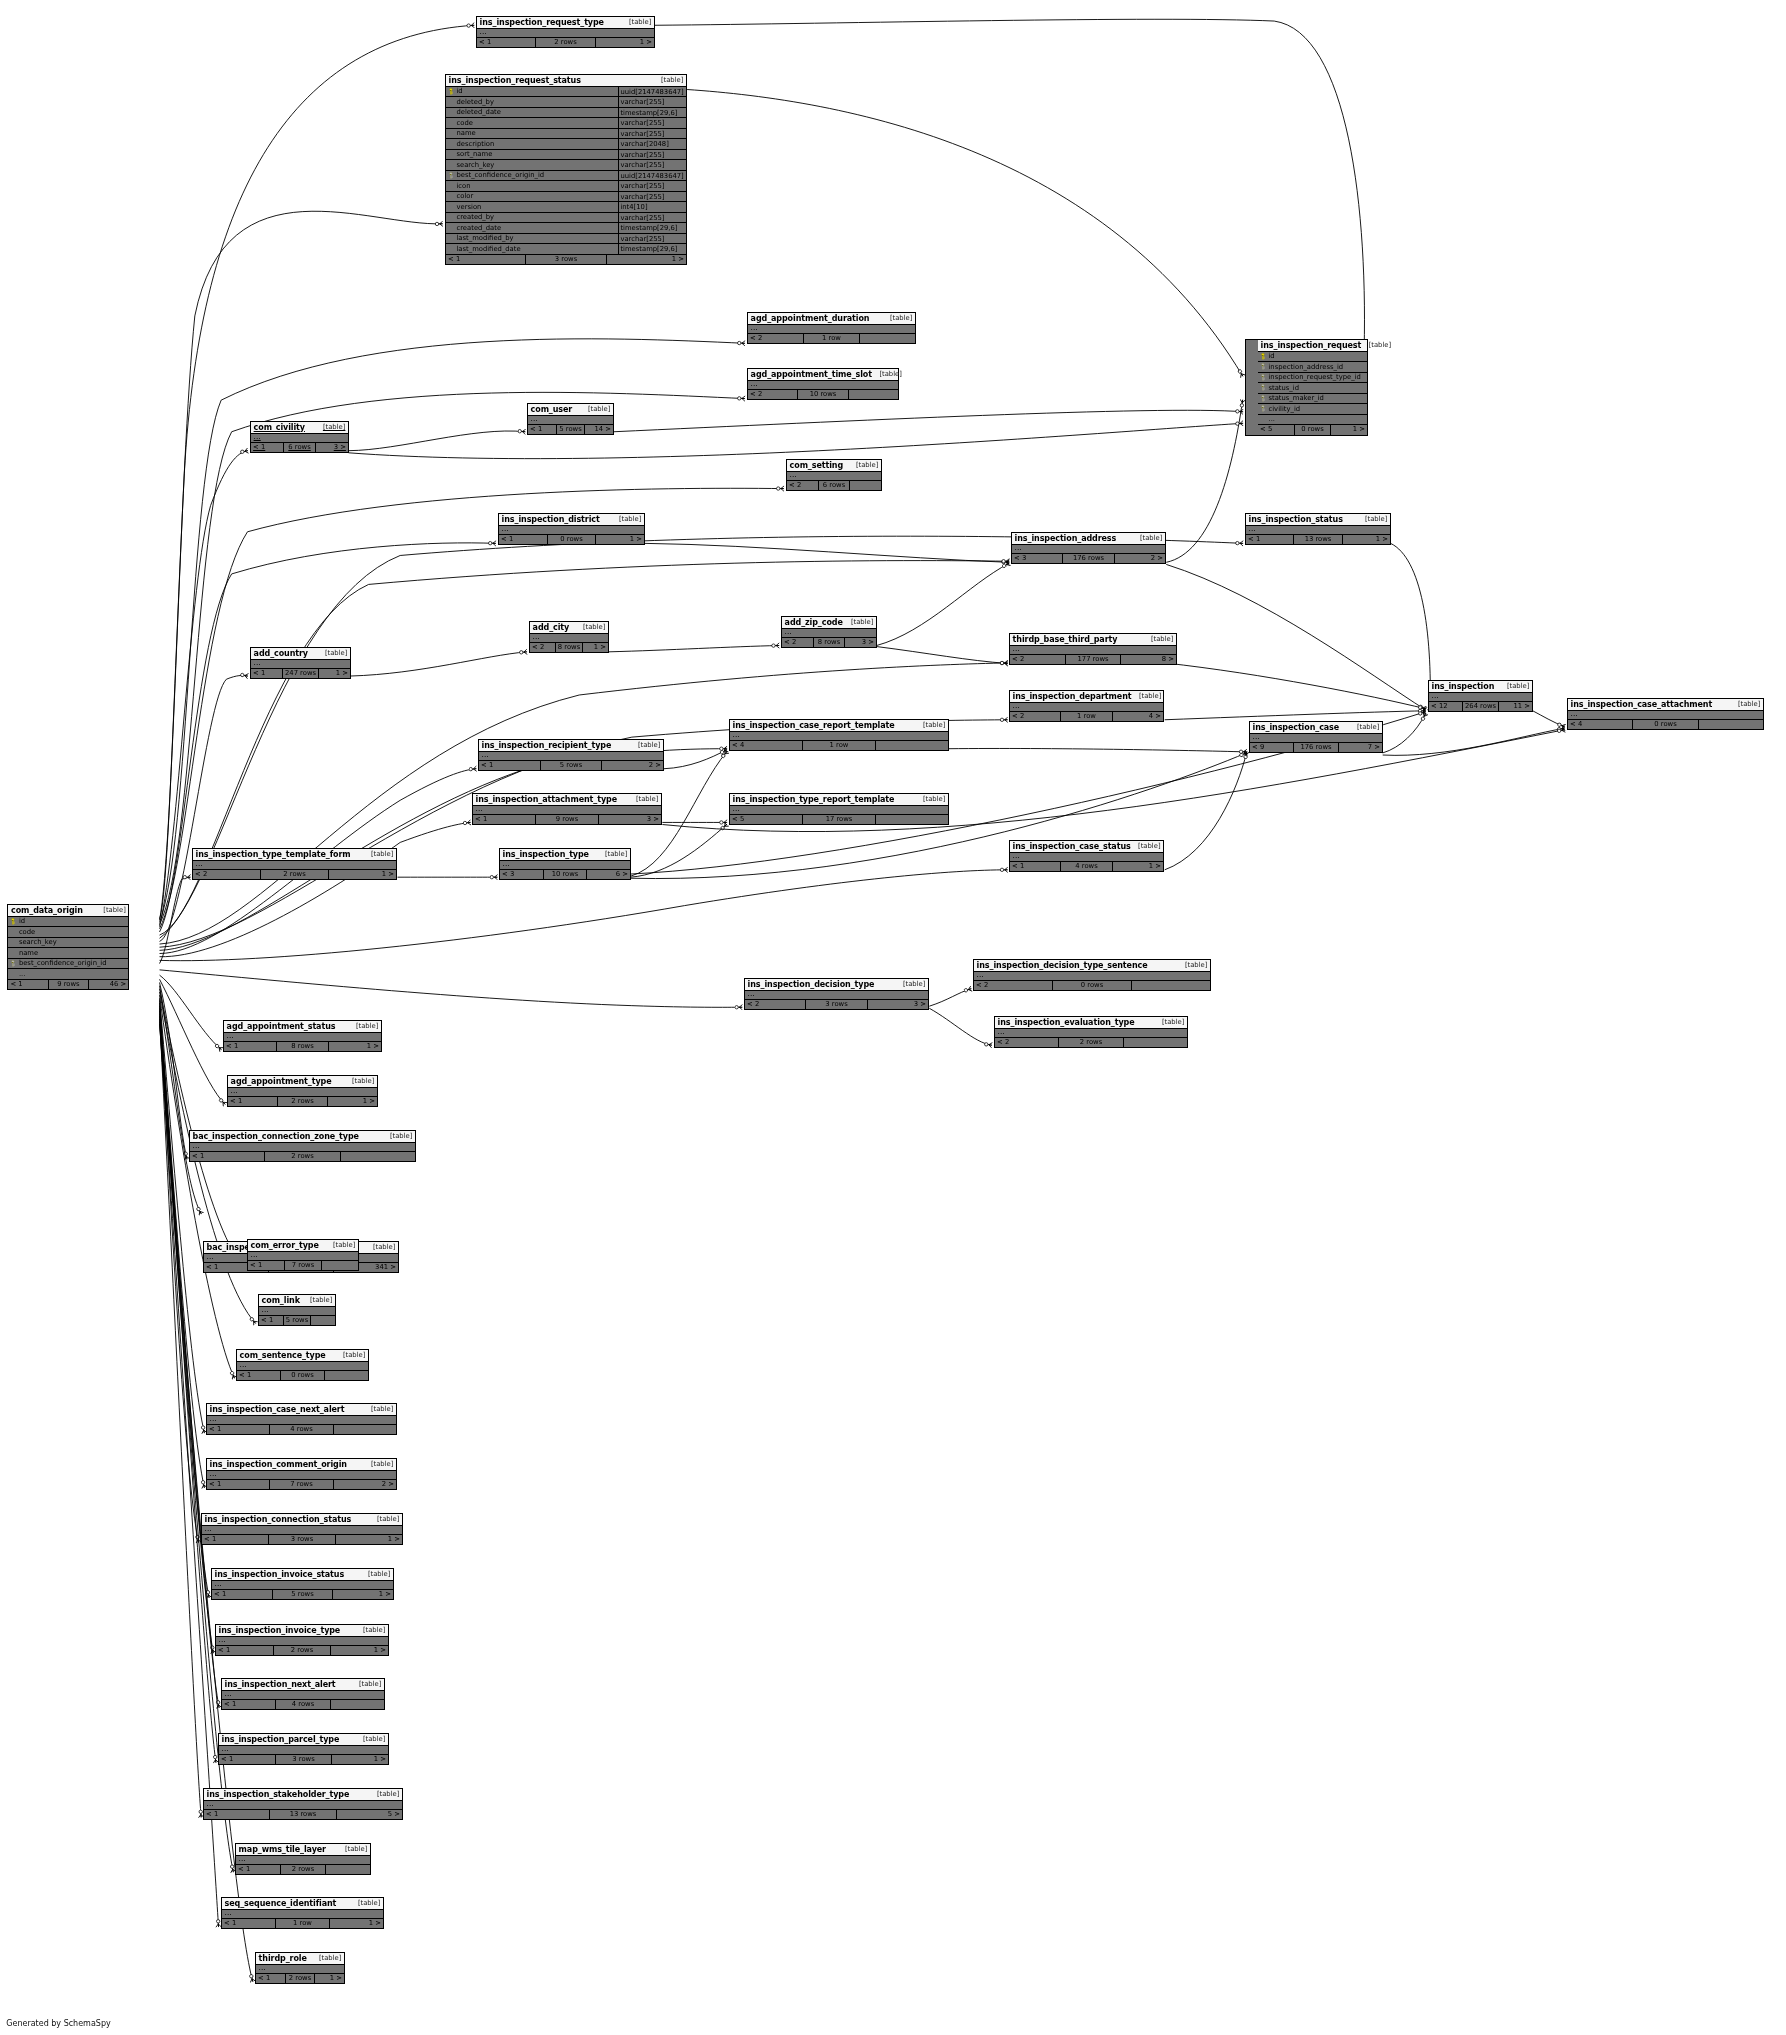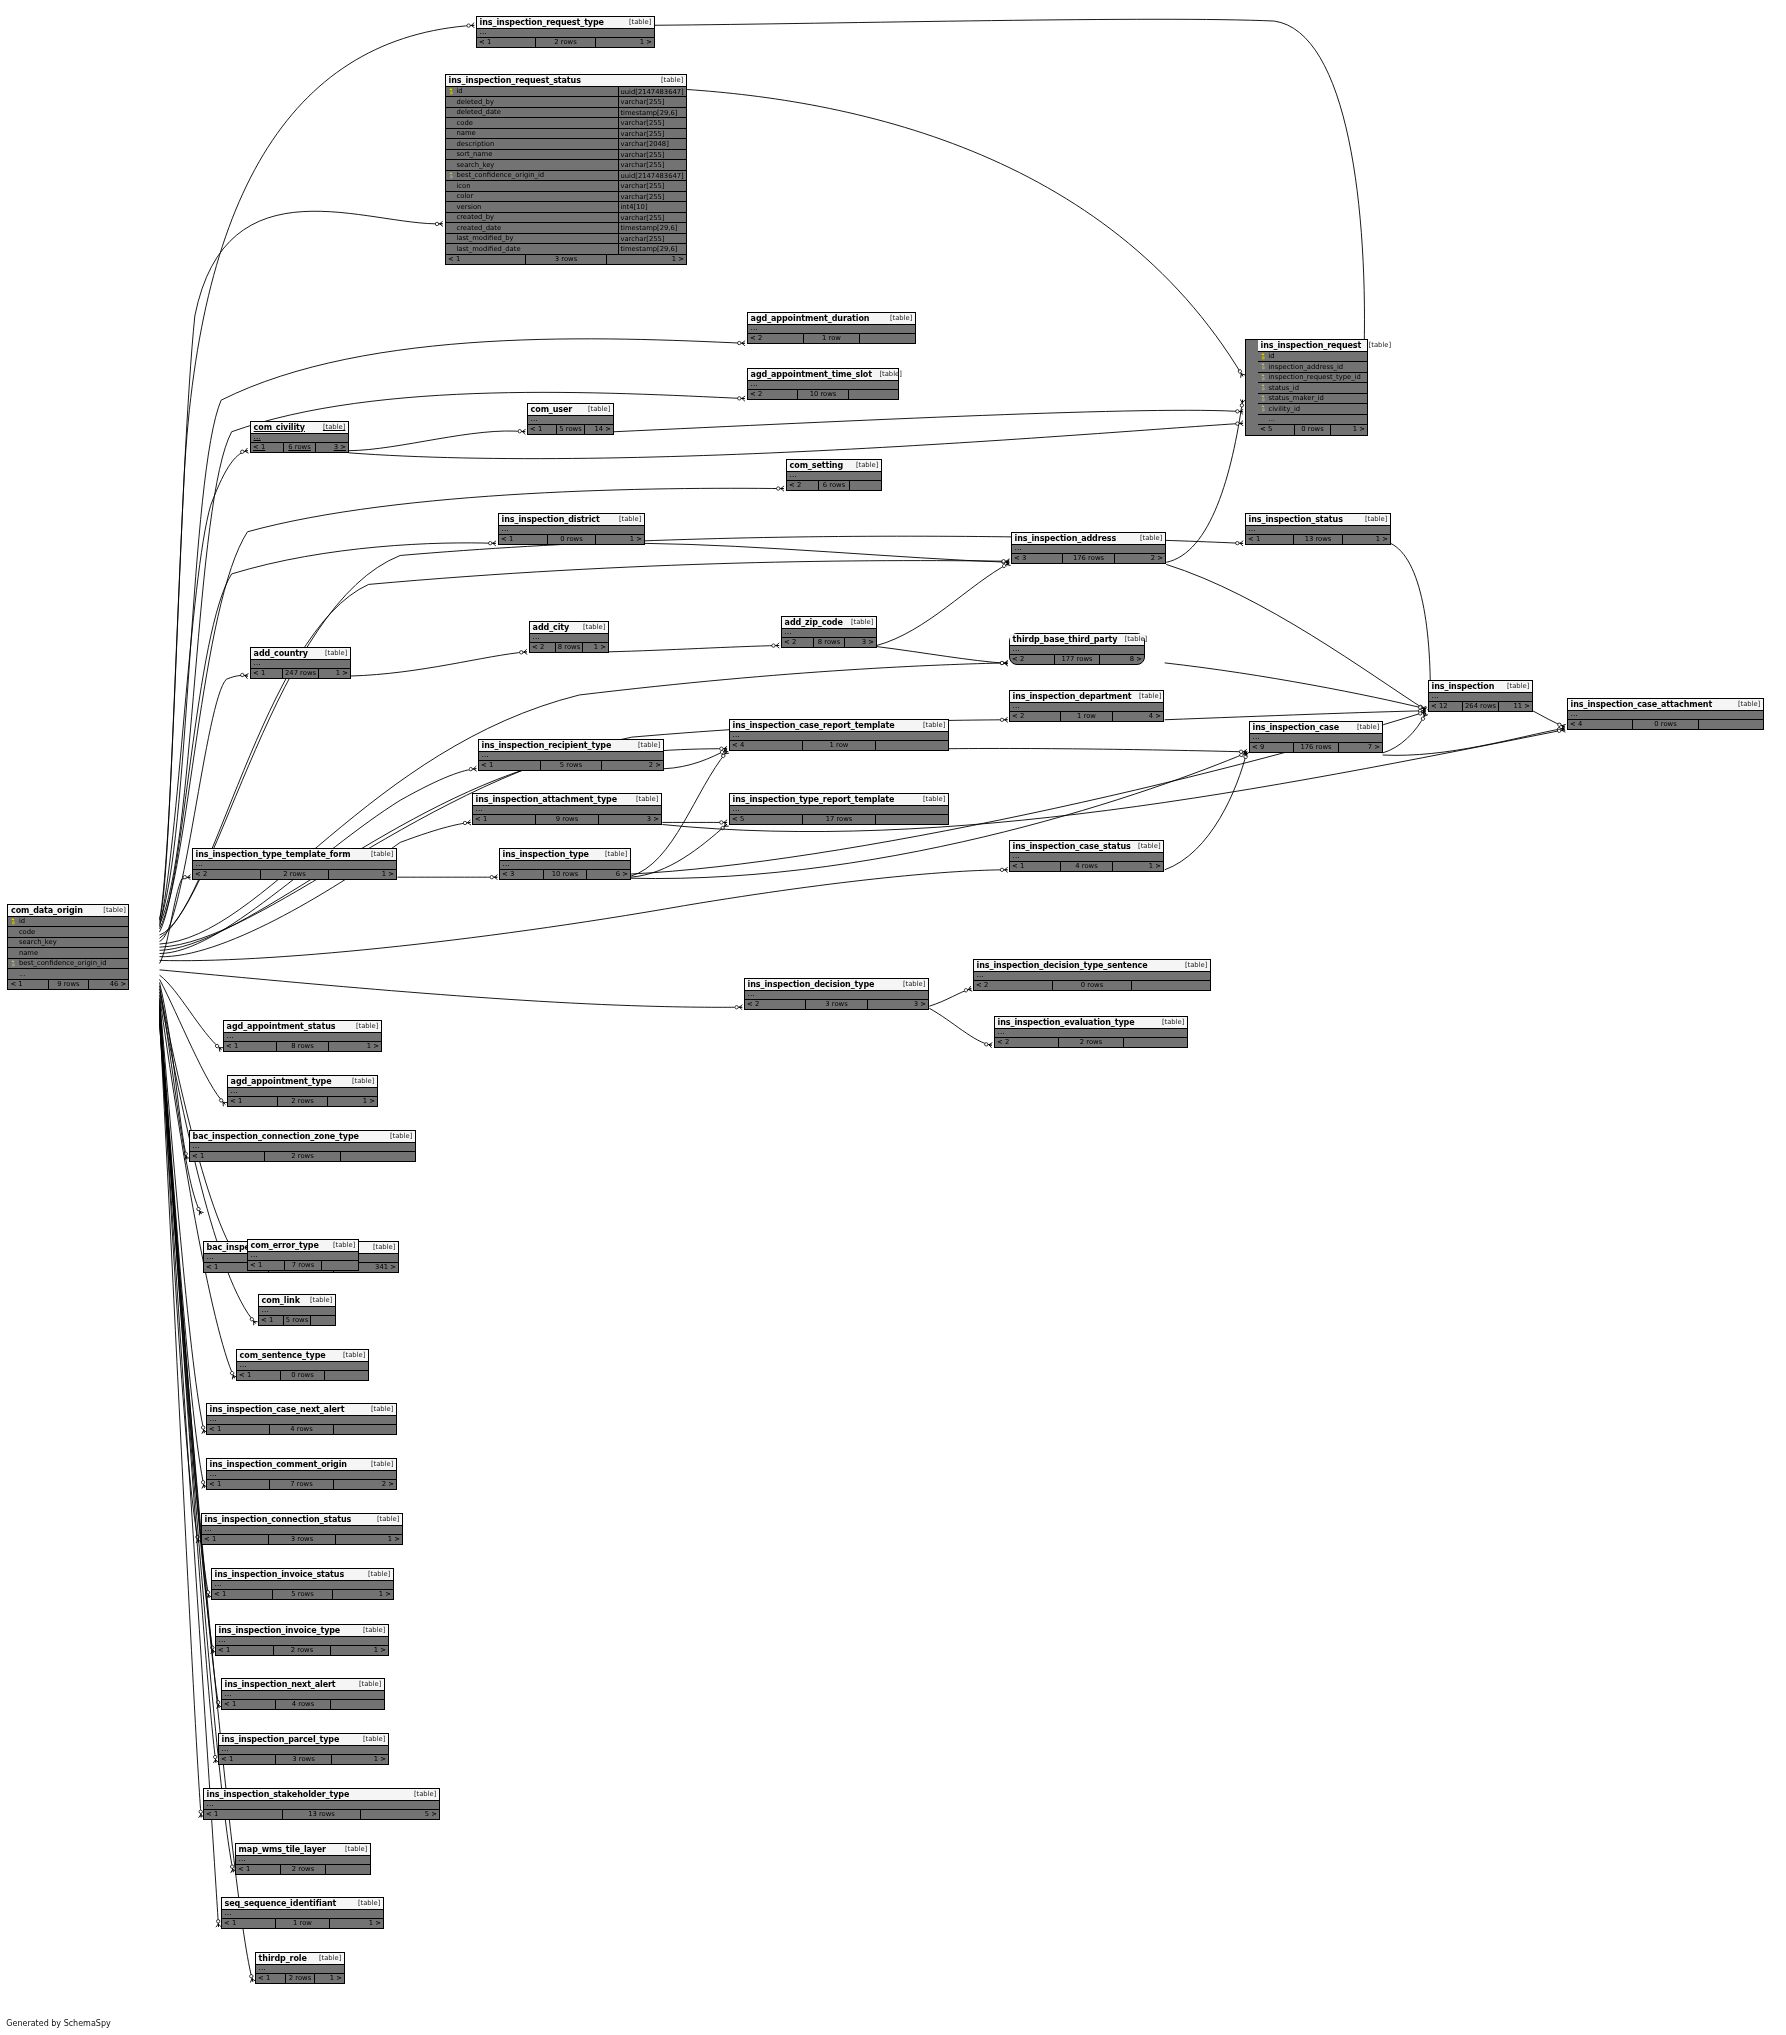--- a/index.html
+++ b/index.html
@@ -338,21 +338,21 @@
           <span class="tbl-name">add_zip_code</span>
           <span class="tbl-tag">[table]</span>
         </div>
         <div class="ellipsis-row">...</div>
         <div class="foot-row">
           <span class="foot-cell foot-left">&lt; 2</span>
           <span class="foot-cell foot-mid">8 rows</span>
           <span class="foot-cell foot-right">3 &gt;</span>
         </div>
       </div>
-      <div class="node" style="left: 1009px; top: 633px; width: 136px; border-radius: 8px;">
+      <div class="node" style="left: 1009px; top: 633px; width: 168px;">
         <div class="title-row">
           <span class="tbl-name">thirdp_base_third_party</span>
           <span class="tbl-tag">[table]</span>
         </div>
         <div class="ellipsis-row">...</div>
         <div class="foot-row">
           <span class="foot-cell foot-left">&lt; 2</span>
           <span class="foot-cell foot-mid">177 rows</span>
           <span class="foot-cell foot-right">8 &gt;</span>
         </div>
@@ -698,21 +698,21 @@
           <span class="tbl-name">ins_inspection_parcel_type</span>
           <span class="tbl-tag">[table]</span>
         </div>
         <div class="ellipsis-row">...</div>
         <div class="foot-row">
           <span class="foot-cell foot-left">&lt; 1</span>
           <span class="foot-cell foot-mid">3 rows</span>
           <span class="foot-cell foot-right">1 &gt;</span>
         </div>
       </div>
-      <div class="node" style="left: 203px; top: 1788px; width: 237px;">
+      <div class="node" style="left: 203px; top: 1788px; width: 200px;">
         <div class="title-row">
           <span class="tbl-name">ins_inspection_stakeholder_type</span>
           <span class="tbl-tag">[table]</span>
         </div>
         <div class="ellipsis-row">...</div>
         <div class="foot-row">
           <span class="foot-cell foot-left">&lt; 1</span>
           <span class="foot-cell foot-mid">13 rows</span>
           <span class="foot-cell foot-right">5 &gt;</span>
         </div>

